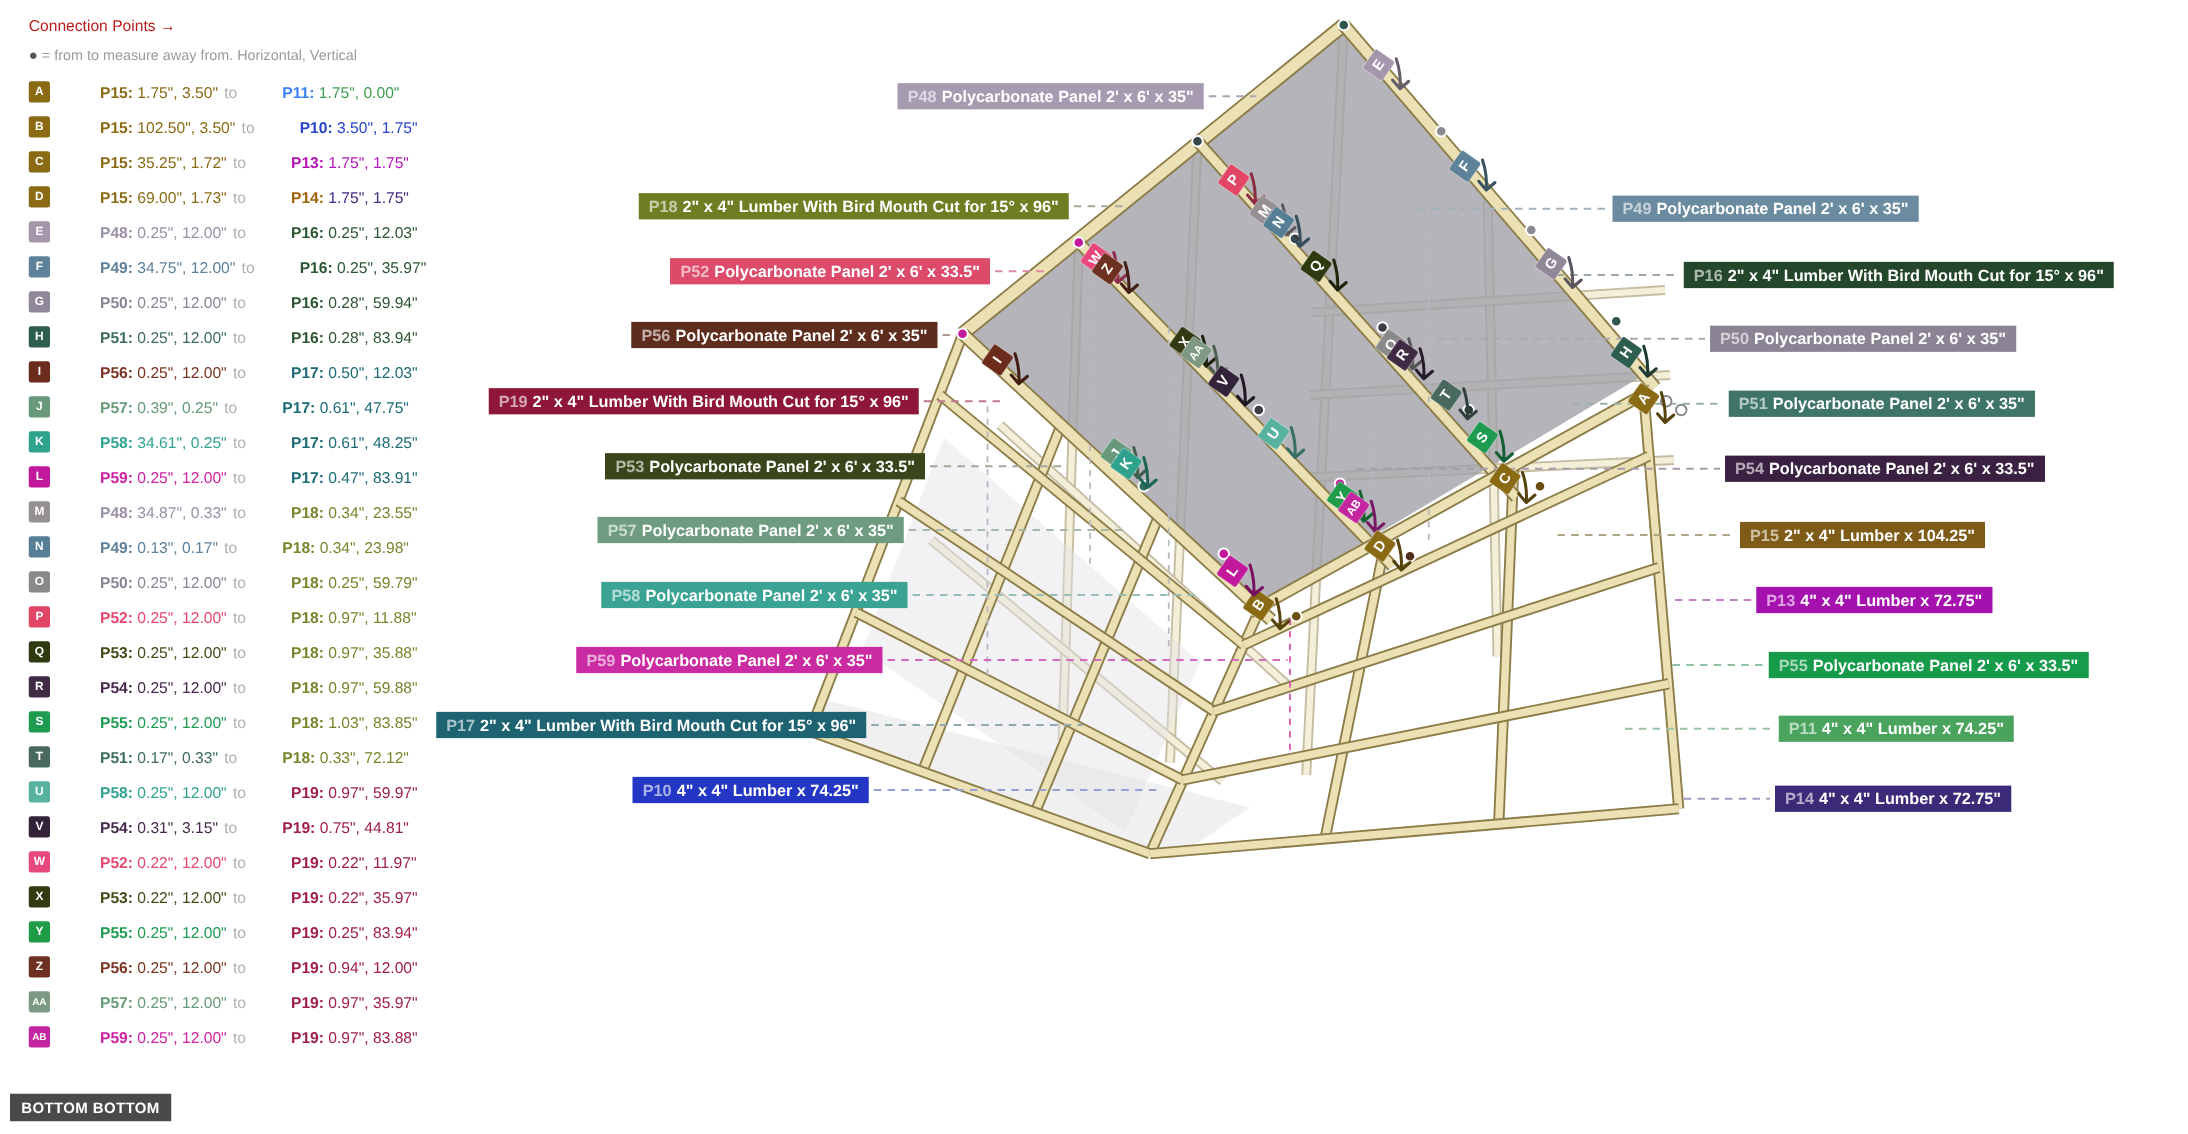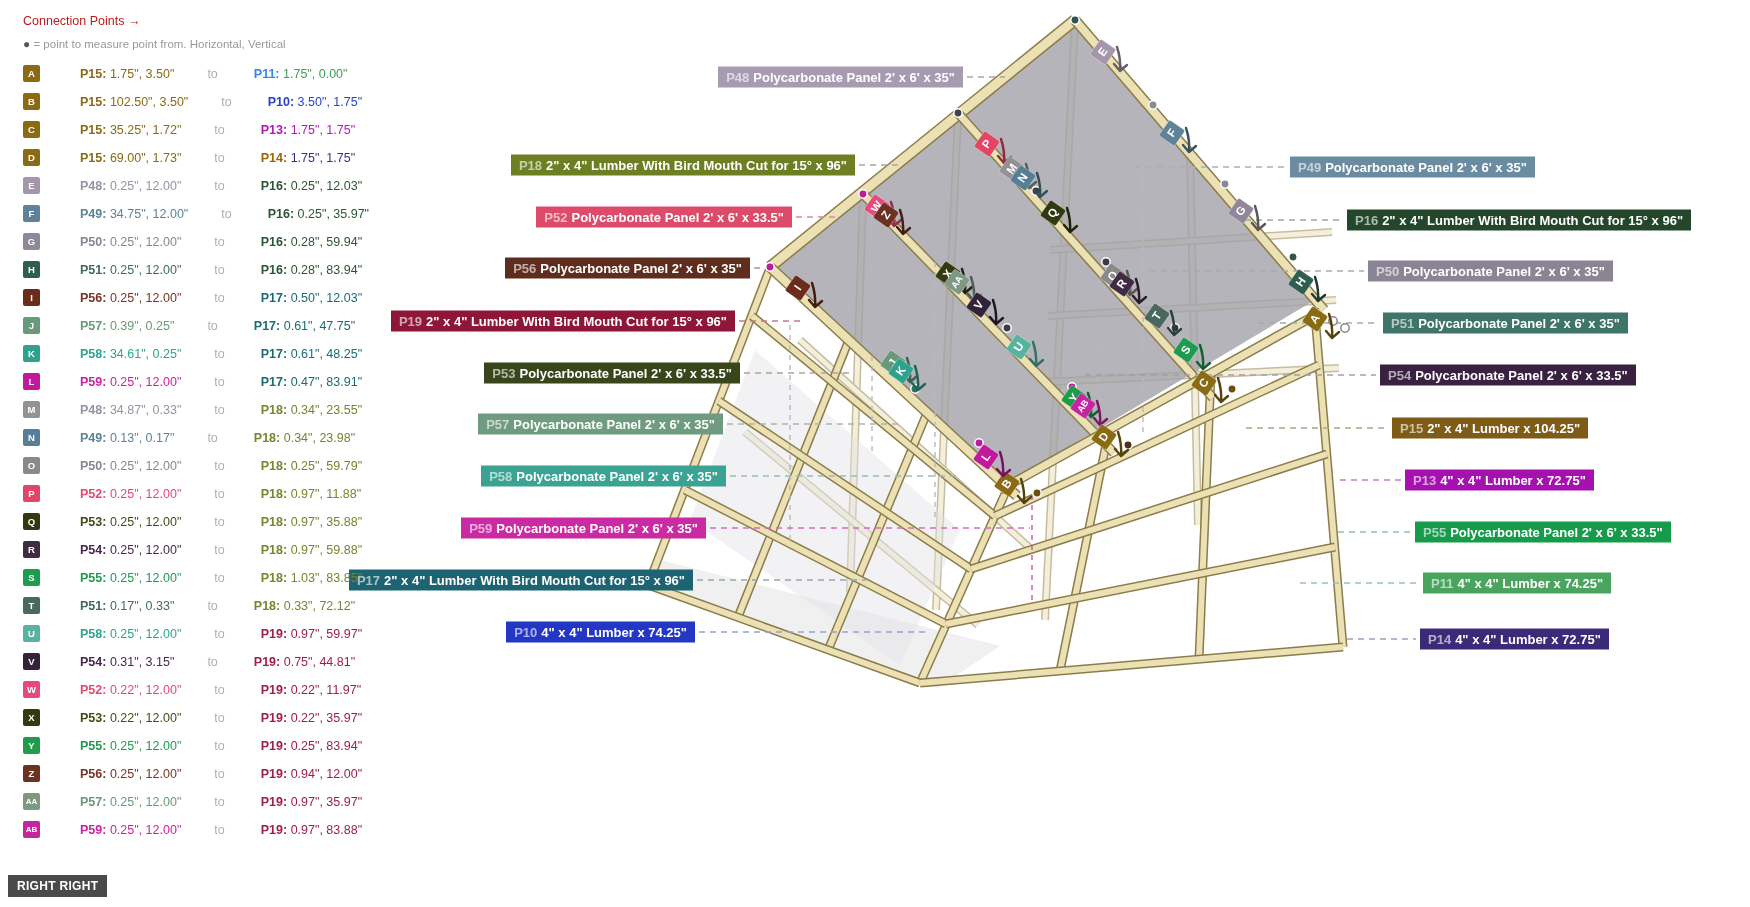--- a/index.html
+++ b/index.html
@@ -11,21 +11,21 @@
   .plabel .pfx{color:rgba(255,255,255,.62);margin-right:4px;}
   #sidebar{position:absolute;left:23px;top:14px;z-index:3;}
   .sb-title{color:#b91c1c;font-size:12.5px;margin-bottom:9px;}
   .sb-legend{color:#9a9a9a;font-size:11.5px;margin-bottom:14px;}
   .sb-legend .dot{color:#555;font-size:12px;}
   .cp-row{display:flex;align-items:center;height:17px;margin-bottom:11px;font-size:12.5px;white-space:nowrap;}
   .cp-badge{width:17px;height:17px;border-radius:2px;color:#fff;font-weight:bold;font-size:9.5px;
     display:flex;align-items:center;justify-content:center;margin-right:9px;flex:0 0 17px;}
   .cp-row b{font-weight:bold;padding-left:31px;}
   .cp-row .vals{font-weight:normal;}
-  .cp-row .to{color:#b0b0b0;font-weight:normal;padding:0 5px;margin-left:28px;}
+  .cp-row .to{color:#b0b0b0;font-weight:normal;padding:0 5px;}
   #viewtag{position:absolute;left:8px;top:875px;z-index:3;background:#4a4a4a;color:#fff;
     font-size:12px;font-weight:bold;padding:4px 9px;letter-spacing:.3px;}
 </style>
 </head>
 <body>
 
 <div id="stage">
   <svg id="anno" width="1750" height="907" viewBox="0 0 1750 907">
     <g id="g-back" opacity="0.5">
         <line x1="1075" y1="22" x2="1045" y2="620" stroke="#8c7c48" stroke-width="8"></line>
@@ -313,21 +313,21 @@
       <div class="plabel" style="background: rgb(165, 17, 175); top: 480px; left: 1405px;"><span class="pfx">P13</span><span>4" x 4" Lumber x 72.75"</span></div>
       <div class="plabel" style="background: rgb(22, 155, 75); top: 532px; left: 1415px;"><span class="pfx">P55</span><span>Polycarbonate Panel 2' x 6'  x 33.5"</span></div>
       <div class="plabel" style="background: rgb(75, 164, 94); top: 583px; left: 1423px;"><span class="pfx">P11</span><span>4" x 4" Lumber x 74.25"</span></div>
       <div class="plabel" style="background: rgb(59, 42, 120); top: 639px; left: 1420px;"><span class="pfx">P14</span><span>4" x 4" Lumber x 72.75"</span></div>
     </div>
 
   <div id="sidebar">
     <div class="sb-title">Connection Points →</div>
     <div class="sb-legend">
       <span class="dot">●</span>
-      <span>= point to measure point from. Horizontal, Vertical</span>
+      <span>= from to measure away from. Horizontal, Vertical</span>
     </div>
     <div id="cp-list">
         <div class="cp-row"><span class="cp-badge" style="background:#8a6b14;font-size:9.5px">A</span>
    <b style="color:#8a6b14">P15:</b>&nbsp;
    <span class="vals" style="color:#8a6b14">1.75", 3.50"</span>
    <span class="to">to</span>
    <b style="color:#3b82f6">P11:</b>&nbsp;
    <span class="vals" style="color:#3f9e53">1.75", 0.00"</span></div>
         <div class="cp-row"><span class="cp-badge" style="background:#8a6b14;font-size:9.5px">B</span>
    <b style="color:#8a6b14">P15:</b>&nbsp;
@@ -487,14 +487,14 @@
    <span class="vals" style="color:#9e1f45">0.97", 35.97"</span></div>
         <div class="cp-row"><span class="cp-badge" style="background:#c326a0;font-size:8px">AB</span>
    <b style="color:#cb21a2">P59:</b>&nbsp;
    <span class="vals" style="color:#cb21a2">0.25", 12.00"</span>
    <span class="to">to</span>
    <b style="color:#9e1f45">P19:</b>&nbsp;
    <span class="vals" style="color:#9e1f45">0.97", 83.88"</span></div>
       </div>
   </div>
 
-  <div id="viewtag">RIGHT RIGHT</div>
+  <div id="viewtag">BOTTOM BOTTOM</div>
 </div>
 
 </body></html>

